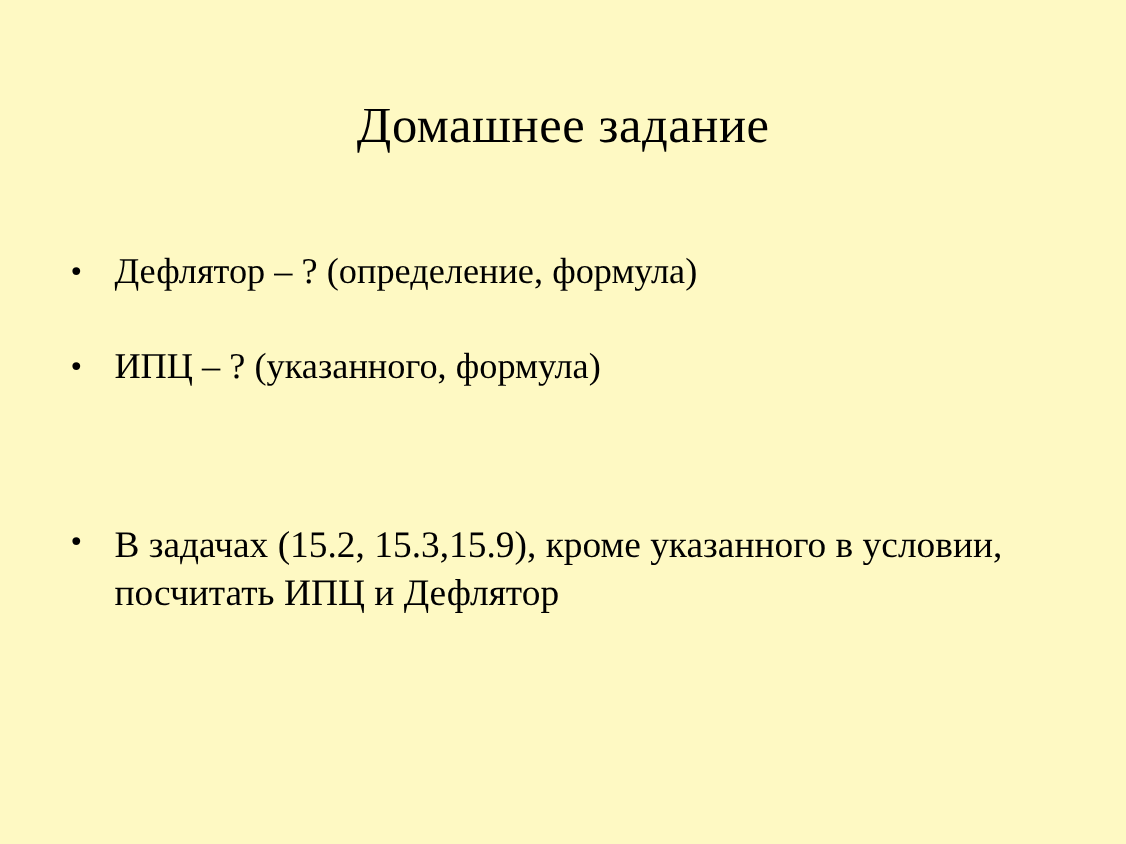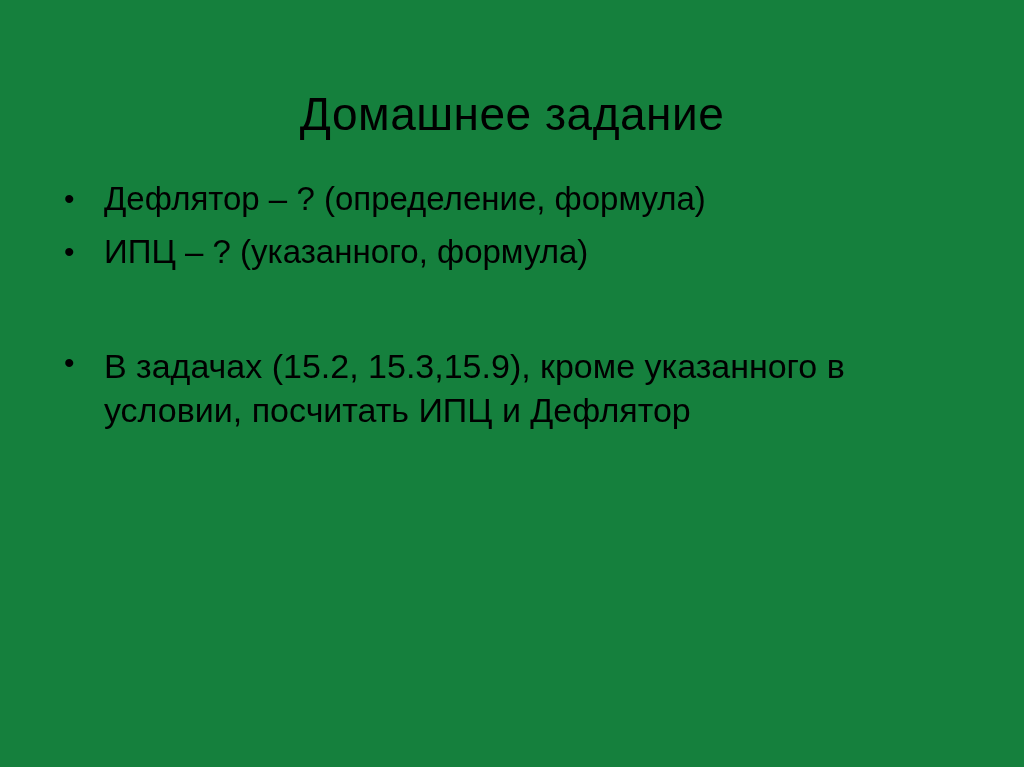--- a/index.html
+++ b/index.html
@@ -12,21 +12,22 @@
     background: #ffffff;
     font-family: "Liberation Sans", sans-serif;
     color: #000000;
     overflow: hidden;
   }
   .slide {
     position: relative;
     width: 1024px;
     height: 767px;
     box-sizing: border-box;
-    background: #15803d;
+    background: #fef9c3;
+    font-family: Liberation Serif, serif;
   }
   .slide-title {
     position: absolute;
     top: 58px;
     left: 0;
     width: 1024px;
     text-align: center;
     font-size: 46px;
     font-weight: normal;
     line-height: 1.1;
@@ -62,20 +63,21 @@
     margin: 0;
     padding: 0;
   }
   ul.bullets > li.big {
     font-size: 34px;
     line-height: 1.3;
     margin-bottom: 0;
   }
   .bullet-text {
     display: block;
+    margin-top: 48px;
   }
 </style>
 </head>
 <body>
 
 <div class="slide">
 
   <h1 class="slide-title">Домашнее задание</h1>
 
   <div class="content">

